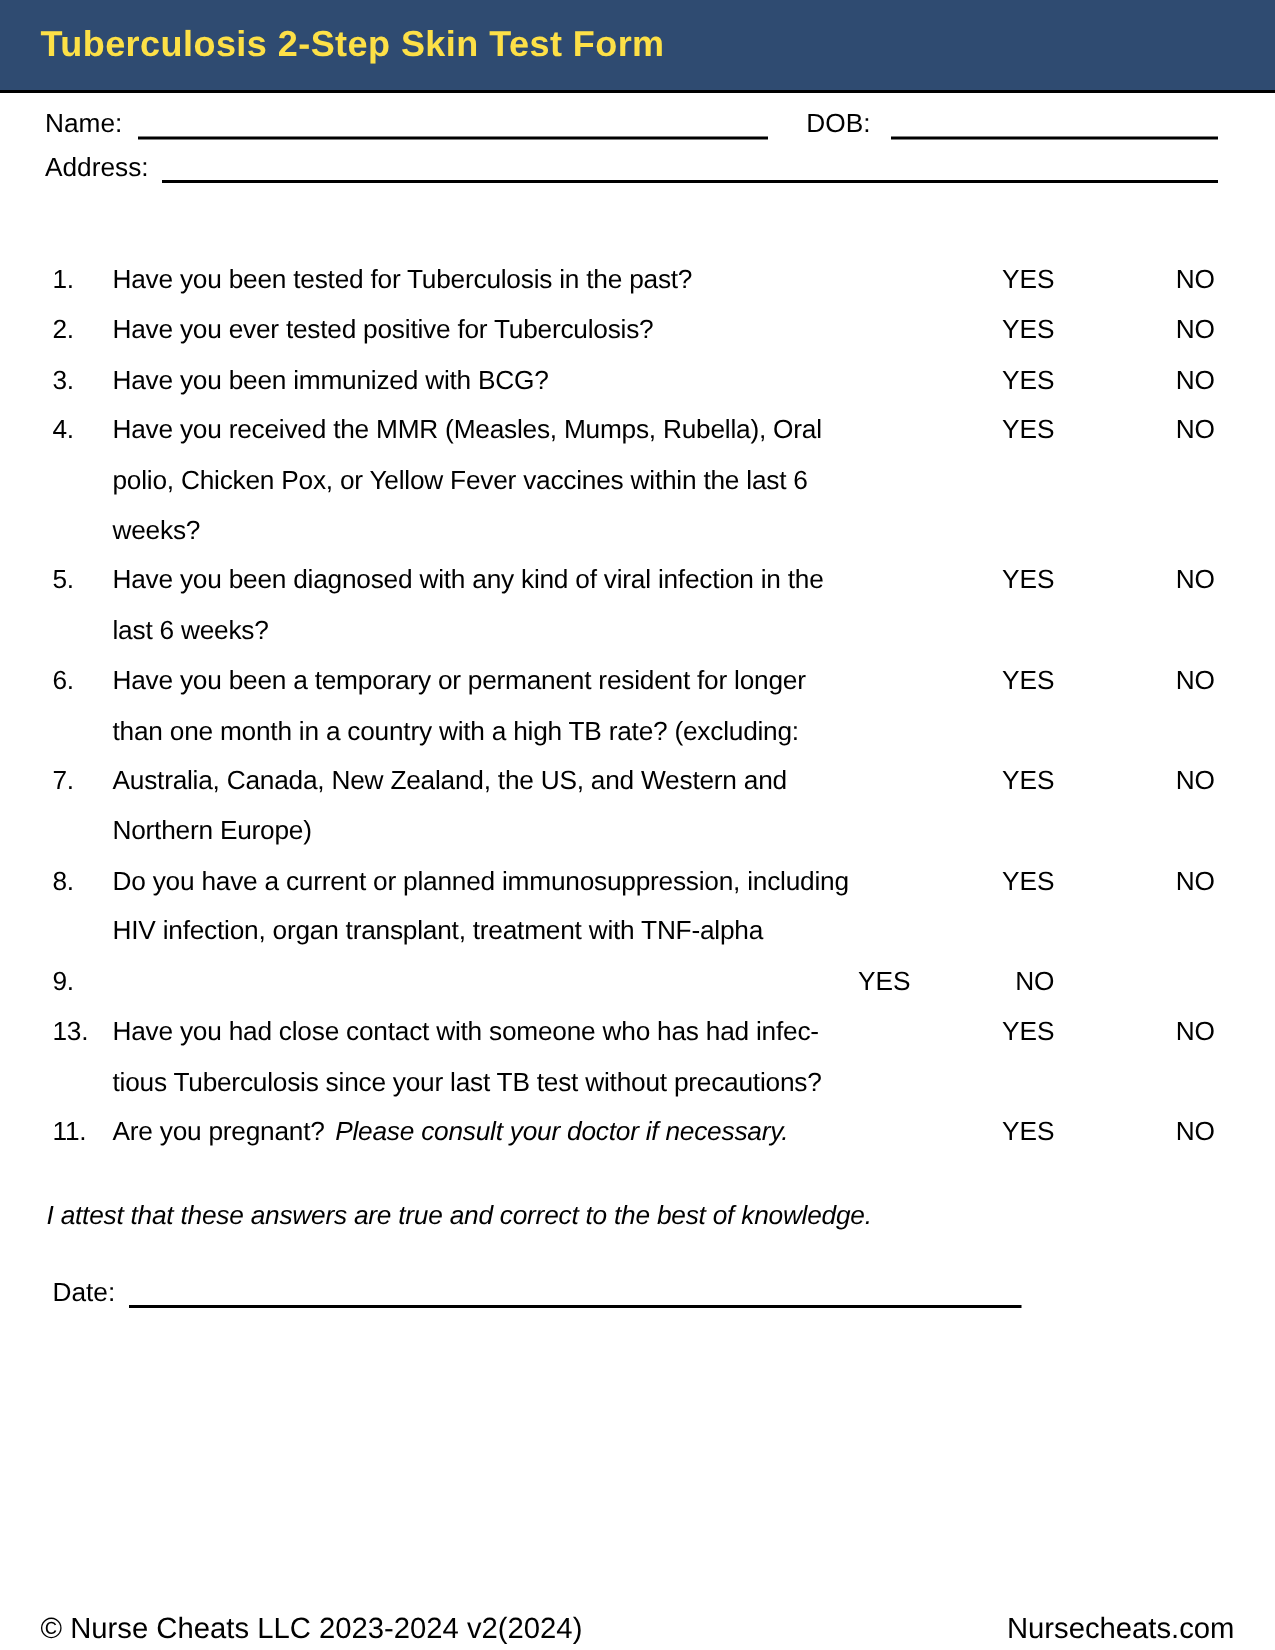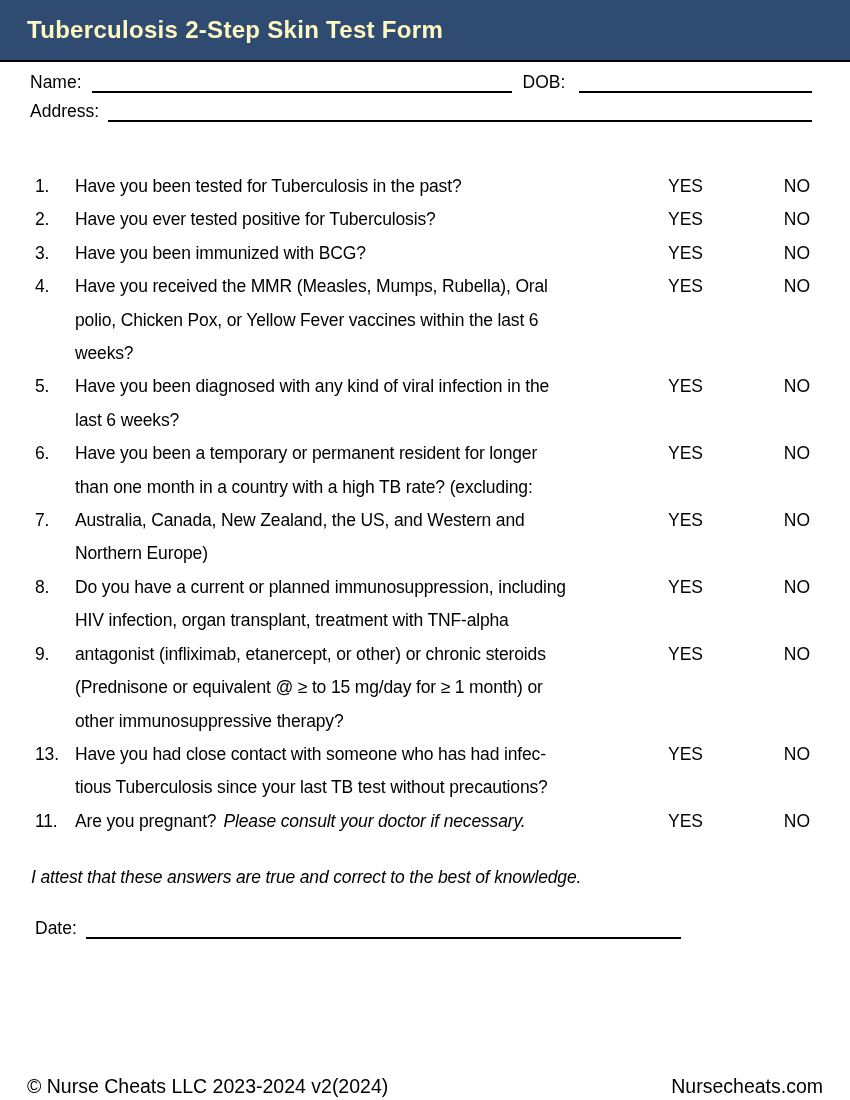--- a/index.html
+++ b/index.html
@@ -15,33 +15,33 @@
 
   
   .header-bar {
     height: 62px;
     background: #2F4B71;
     border-bottom: 2px solid #000;
     display: flex;
     align-items: center;
   }
   .form-title {
-    color: #fef9c3;
+    color: #fde047;
     font-size: 24px;
     font-weight: 700;
     margin-left: 27px;
     letter-spacing: 0.3px;
   }
 
   
   .patient-block { padding: 10px 38px 0 30px; font-size: 17.5px; }
   .field-row { display: flex; align-items: flex-end; margin-bottom: 8px; }
   .fill { border-bottom: 2px solid #000; height: 21px; }
   .name-fill { width: 420px; margin-left: 10px; }
-  .dob-label { margin-left: 11px; }
+  .dob-label { margin-left: 26px; }
   .dob-fill { flex: 1; margin-left: 14px; }
   .addr-fill { flex: 1; margin-left: 9px; }
 
   
   .questions-block { margin-top: 48px; }
   .q-row {
     display: grid;
     grid-template-columns: 40px 532px 96px 1fr;
     padding-left: 35px;
     padding-right: 40px;
@@ -158,23 +158,20 @@
   <div class="q-row">
     <span class="q-num">8.</span>
     <span class="q-text">Do you have a current or planned immunosuppression, including
 HIV infection, organ transplant, treatment with TNF-alpha</span>
     <span class="q-yes">YES</span>
     <span class="q-no">NO</span>
   </div>
 
   <div class="q-row">
     <span class="q-num">9.</span>
-    <span class="q-text">antagonist (infliximab, etanercept, or other) or chronic steroids
-(Prednisone or equivalent @ ≥ to 15 mg/day for ≥ 1 month) or
-other immunosuppressive therapy?</span>
     <span class="q-yes">YES</span>
     <span class="q-no">NO</span>
   </div>
 
   <div class="q-row">
     <span class="q-num">13.</span>
     <span class="q-text">Have you had close contact with someone who has had infec-
 tious Tuberculosis since your last TB test without precautions?</span>
     <span class="q-yes">YES</span>
     <span class="q-no">NO</span>

